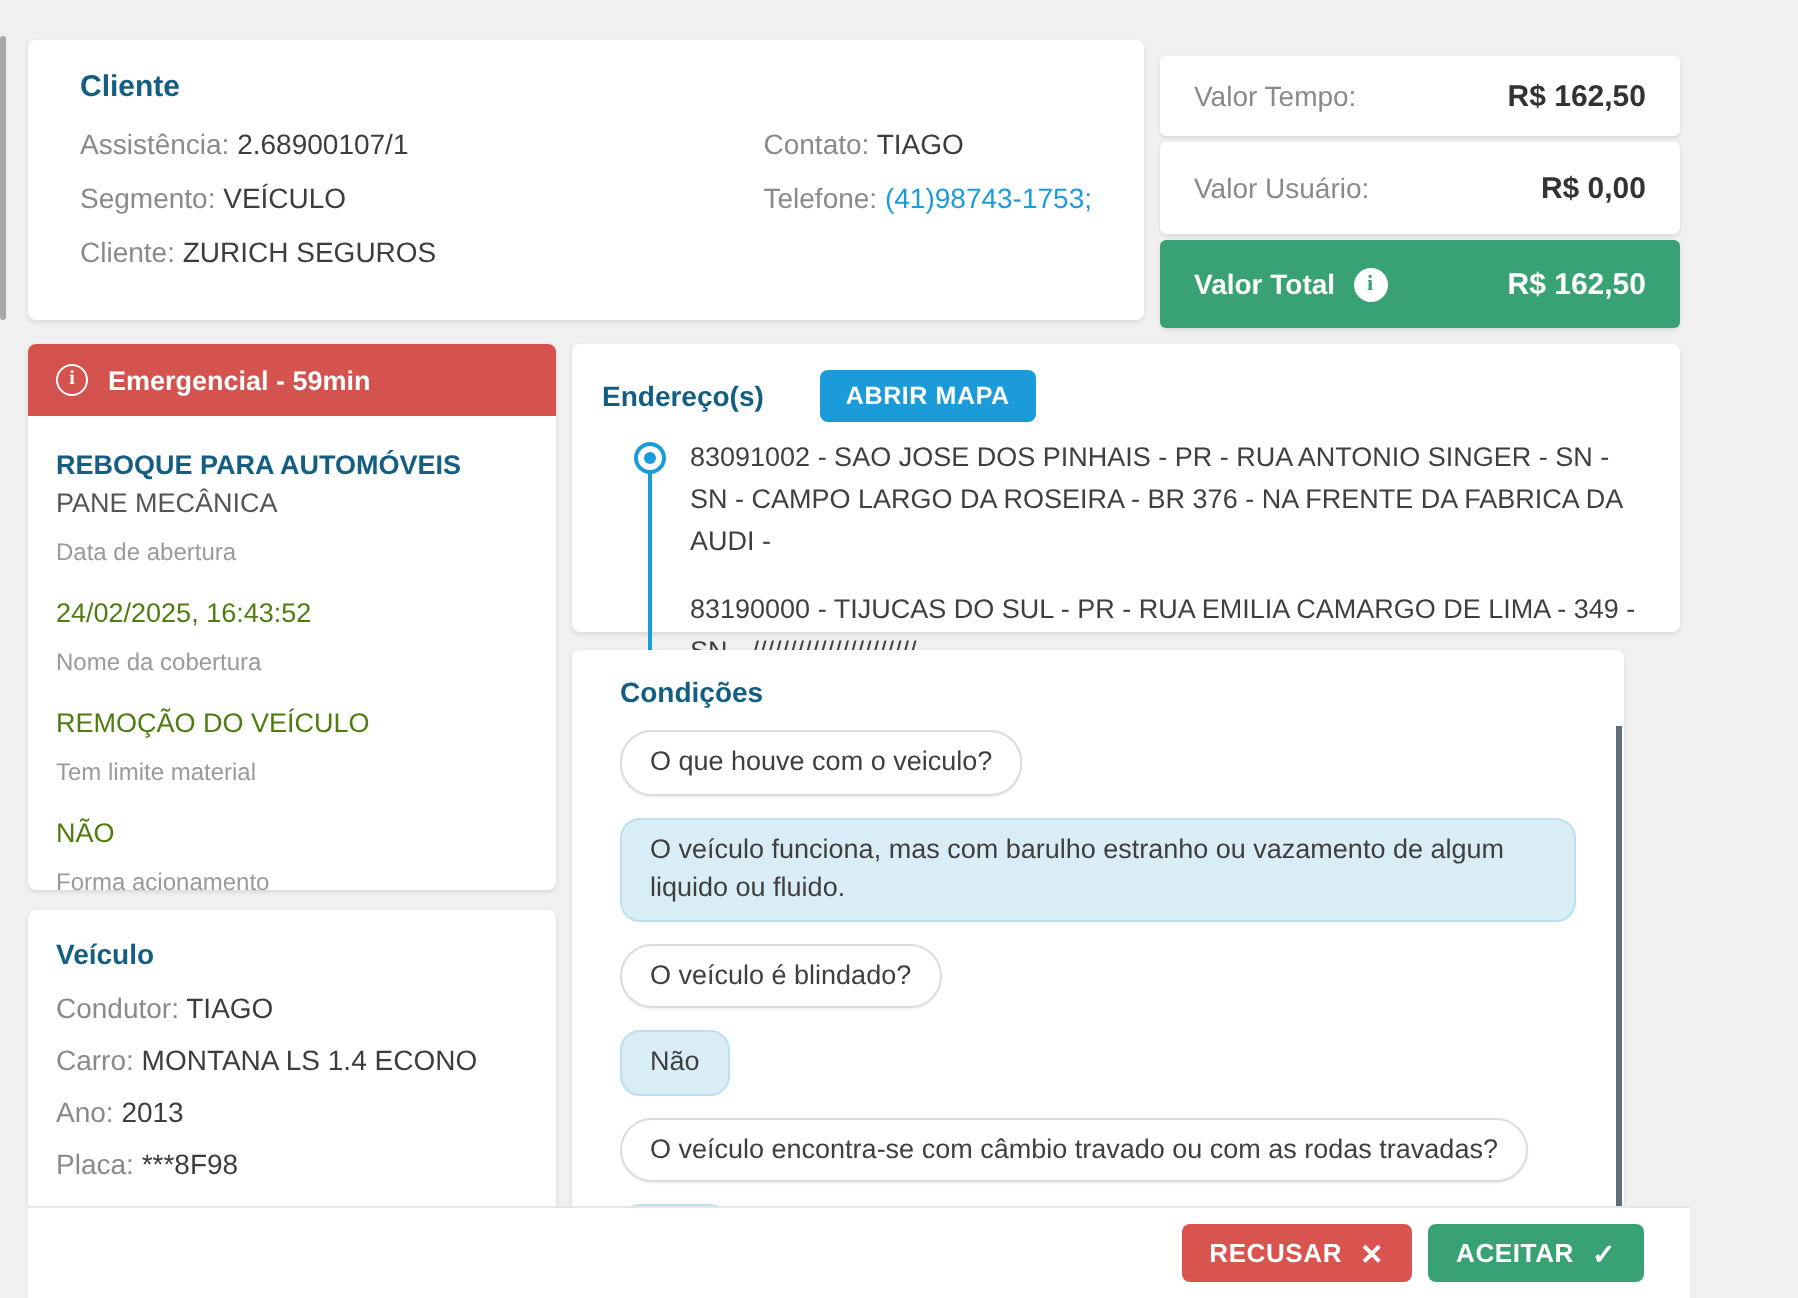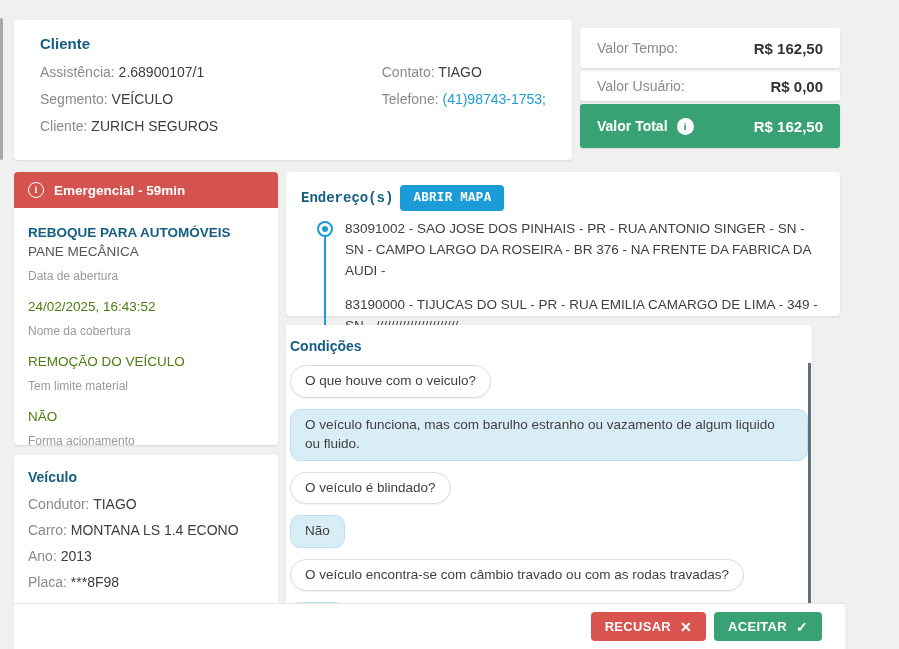--- a/index.html
+++ b/index.html
@@ -32,21 +32,21 @@
 
   
   .values-panel { position:absolute; left:580px; top:28px; width:260px; }
   .value-row {
     height:40px; background:#fff; border-radius:3px; margin-bottom:3px;
     display:flex; align-items:center; justify-content:space-between;
     padding:0 17px; box-shadow:0 1px 2px rgba(0,0,0,.10); font-size:14px;gap:40px;
   }
   .value-row .lbl { color:#8a8a8a; }
   .value-row .amt { color:#333; font-weight:bold; font-size:15px; }
-  .value-row.row2 { height:30px;align-items:center; }
+  .value-row.row2 { height:46px;align-items:center; }
   .value-row.total { height:44px; background:#39a275; }
   .value-row.total .lbl { color:#fff; font-weight:bold; display:flex; align-items:center; gap:9px; }
   .value-row.total .amt { color:#fff; }
   .info-circle-solid {
     width:17px; height:17px; border-radius:50%; background:#fff; color:#39a275;
     font:bold 11px/17px "Liberation Serif", serif; text-align:center; display:inline-block;
   }
 
   
   .service-card { left:14px; top:172px; width:264px; height:273px; }
@@ -65,21 +65,21 @@
   .mini-field { margin-top:10px; }
   .mini-label { color:#9a9a9a; font-size:12px; }
   .mini-value { color:#4d7c0f; font-weight:normal; font-size:13.5px; margin-top:16px; }
 
   
   .vehicle-card { left:14px; top:455px; width:264px; height:148px; padding:14px; overflow:hidden; border-radius:4px 4px 0 0; }
   .vehicle-card .field-row { line-height:26px; }
 
   
   .addresses-card { left:286px; top:172px; width:554px; height:144px; padding:13px 15px; }
-  .addr-header { display:flex; align-items:center; gap:7px;font-family:Liberation Mono, monospace; }
+  .addr-header { display:flex; align-items:center; gap:28px; }
   .map-button {
     background:#1b9cd9; color:#fff; border:none; border-radius:4px;
     font-family:inherit; font-weight:bold; font-size:12.5px; letter-spacing:.3px;
     padding:6px 13px; cursor:pointer;
   }
   .timeline-wrap { position:relative; margin-top:8px; }
   .timeline-line { position:absolute; left:23px; top:12px; width:2px; height:104px; background:#1b9cd9; }
   .radio-filled {
     position:absolute; left:16px; top:2px; width:16px; height:16px; border-radius:50%;
     border:2px solid #1b9cd9; background:#fff;
@@ -89,21 +89,21 @@
     border-radius:50%; background:#1b9cd9;
   }
   .radio-open {
     position:absolute; left:17px; top:108px; width:14px; height:14px; border-radius:50%;
     border:2px solid #1b9cd9; background:#fff;
   }
   .addr-text { margin-left:44px; font-size:13.5px; color:#3f3f3f; line-height:1.55; }
   .addr-text.first { margin-bottom:13px; }
 
   
-  .conditions-card { left:286px; top:325px; width:526px; height:278px; padding:13px 4px; overflow:hidden; border-radius:4px 4px 0 0; }
+  .conditions-card { left:286px; top:325px; width:526px; height:278px; padding:13px 24px; overflow:hidden; border-radius:4px 4px 0 0; }
   .bubble-row { margin-top:11px; }
   .bubble {
     display:inline-block; max-width:100%; font-size:13.5px; color:#3f3f3f;
     padding:5px 14px 6px; line-height:1.45;
   }
   .bubble.question { background:#fff; border:1px solid #dcdcdc; border-radius:16px; box-shadow:0 1px 1px rgba(0,0,0,.05); }
   .bubble.answer { background:#d9edf7; border:1px solid #bce0ef; border-radius:10px; }
   .cond-scrollbar { position:absolute; right:1px; top:38px; width:3px; height:240px; background:#5f6e7d; }
 
   

